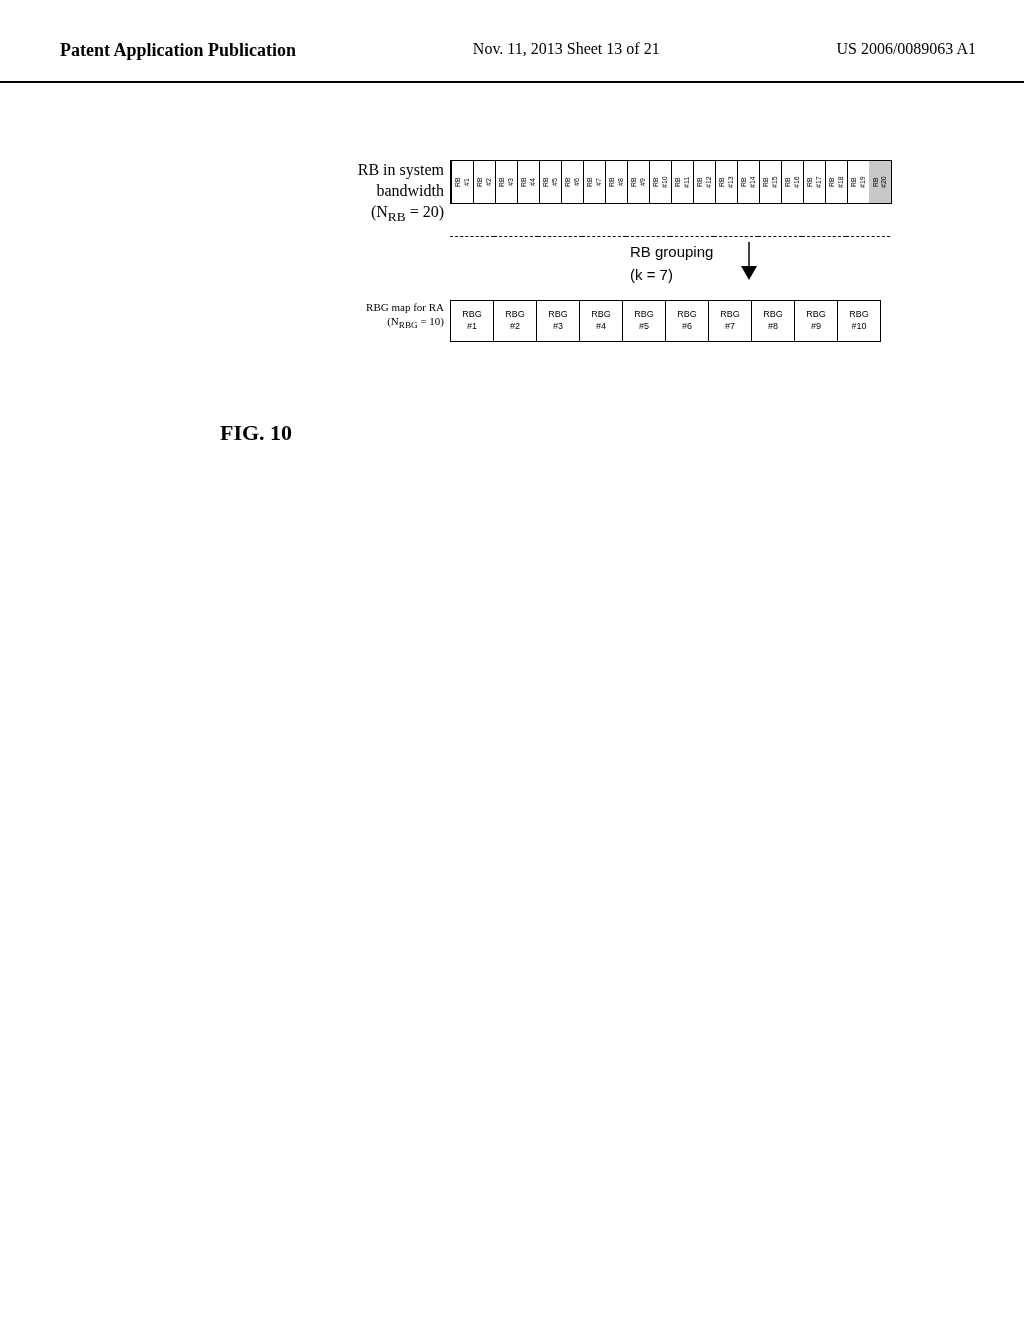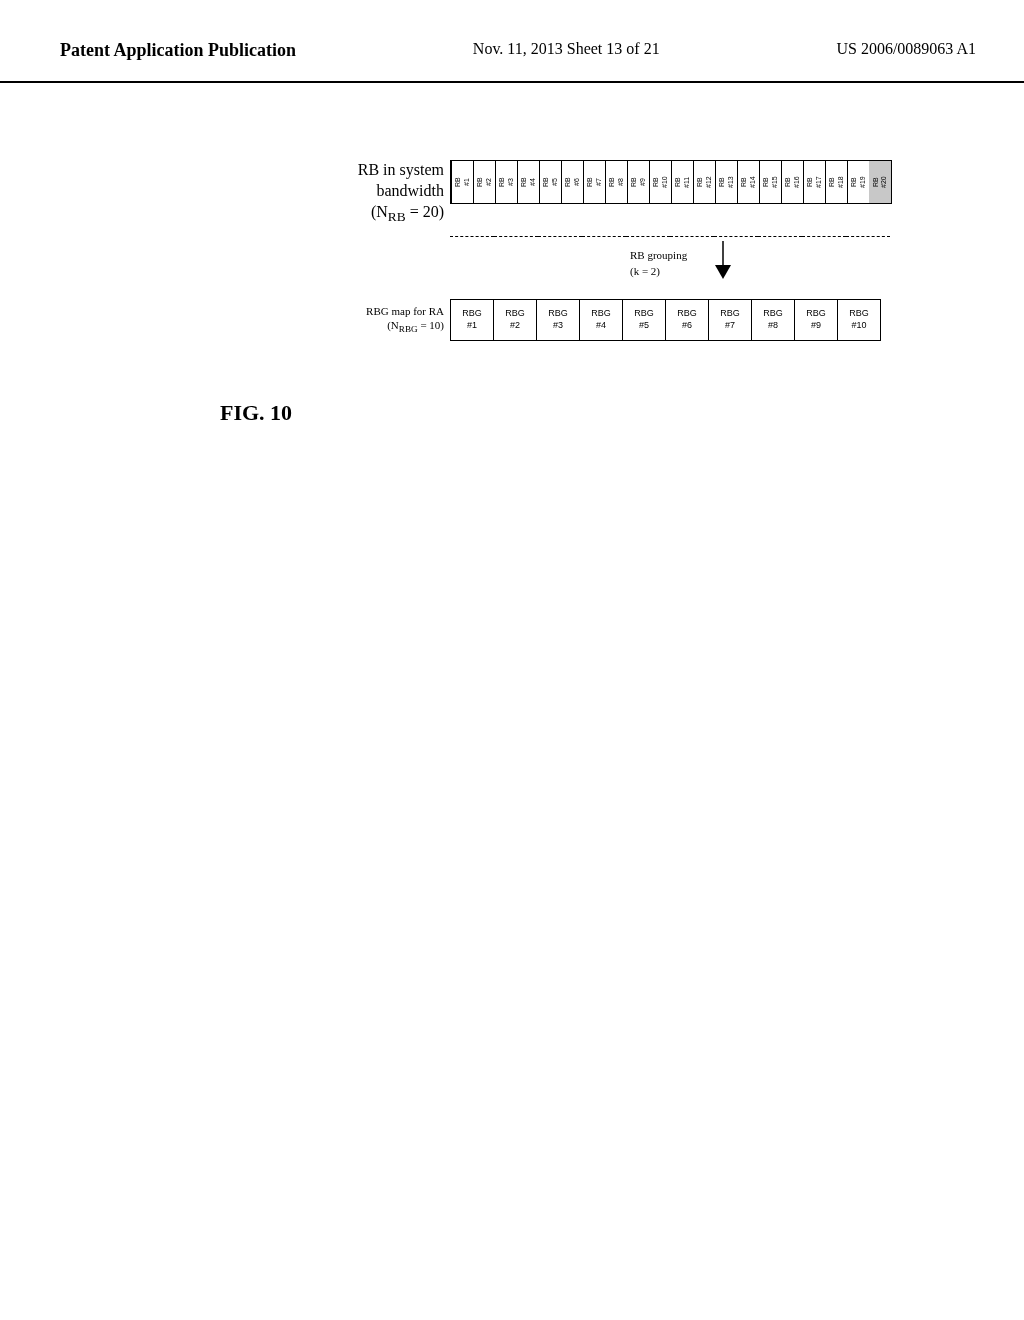--- a/index.html
+++ b/index.html
@@ -31,21 +31,21 @@
     }
 
     .header-right {
       font-size: 16px;
       text-align: right;
     }
 
     .fig-label {
       position: absolute;
       left: 220px;
-      top: 400px;
+      top: 420px;
       font-size: 22px;
       font-weight: bold;
       writing-mode: horizontal-tb;
     }
 
     .diagram-container {
       position: absolute;
       top: 160px;
       left: 340px;
       width: 640px;
@@ -97,21 +97,21 @@
     .dashed-lines {
       display: flex;
       margin-left: 110px;
       margin-top: 2px;
       margin-bottom: 2px;
     }
 
     
     .rbg-section {
       display: flex;
-      align-items: center;
+      align-items: flex-start;
       margin-top: 10px;
     }
 
     .rbg-label {
       font-size: 11px;
       width: 110px;
       padding-right: 6px;
       line-height: 1.3;
       text-align: right;
     }
@@ -187,23 +187,23 @@
       <div style="width: 44px; border-top: 1.5px dashed rgb(0, 0, 0); margin-top: 3px;"></div>
       <div style="width: 44px; border-top: 1.5px dashed rgb(0, 0, 0); margin-top: 3px;"></div>
       <div style="width: 44px; border-top: 1.5px dashed rgb(0, 0, 0); margin-top: 3px;"></div>
       <div style="width: 44px; border-top: 1.5px dashed rgb(0, 0, 0); margin-top: 3px;"></div>
       <div style="width: 44px; border-top: 1.5px dashed rgb(0, 0, 0); margin-top: 3px;"></div>
       <div style="width: 44px; border-top: 1.5px dashed rgb(0, 0, 0); margin-top: 3px;"></div>
     </div>
 
   <div style="display:flex; align-items:center; margin-left:110px; margin-top:4px; margin-bottom:14px;">
     <div style="width:180px;"></div>
-    <div style="font-size:11px; font-family: Liberation Serif, serif; line-height:1.5; margin-right:18px;">
+    <div style="font-size:15px; font-family: Liberation Sans, sans-serif; line-height:1.5; margin-right:18px;">
       <span>RB grouping</span><br>
-      <span>(k = 2)</span>
+      <span>(k = 7)</span>
     </div>
 
     <svg width="36" height="44" viewBox="0 0 36 44">
       <line x1="18" y1="0" x2="18" y2="30" stroke="#000" stroke-width="1.5"></line>
       <polygon points="10,24 18,38 26,24" fill="#000"></polygon>
     </svg>
   </div>
 
   <div class="rbg-section">
     <div class="rbg-label">

